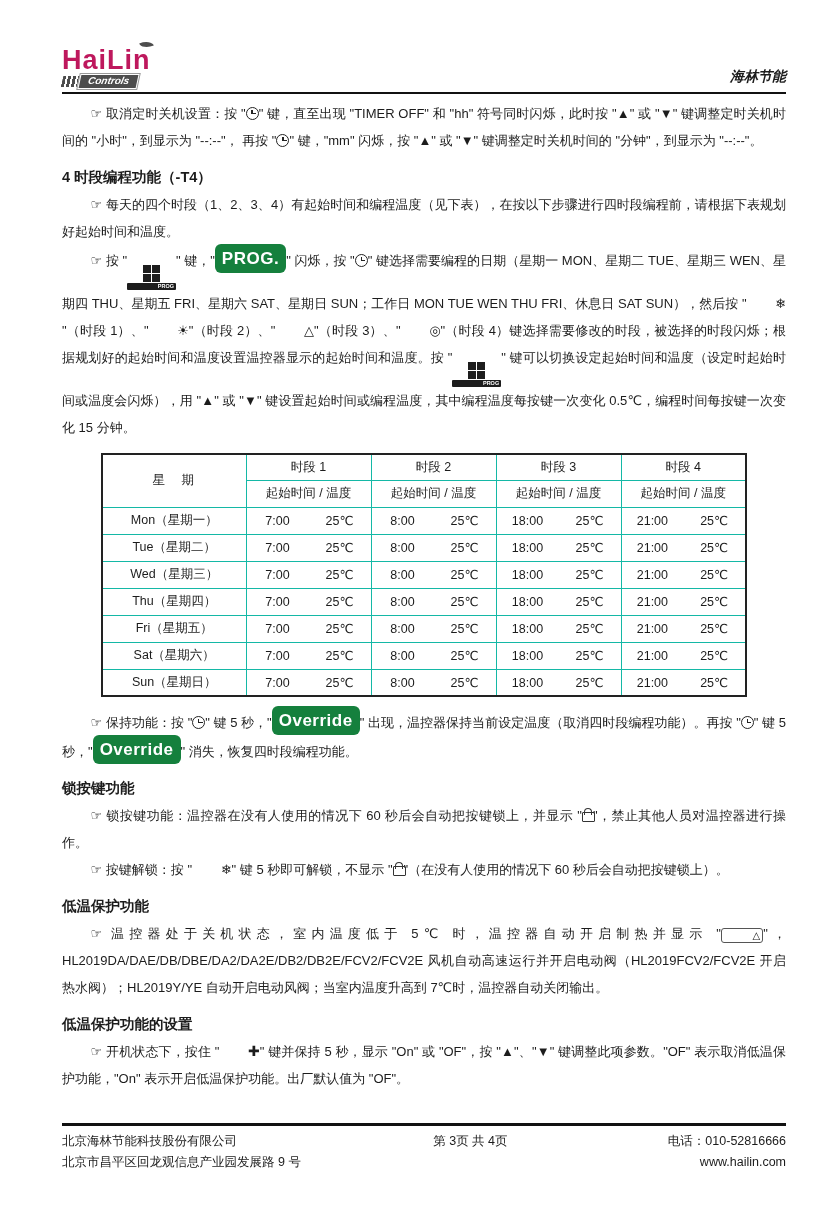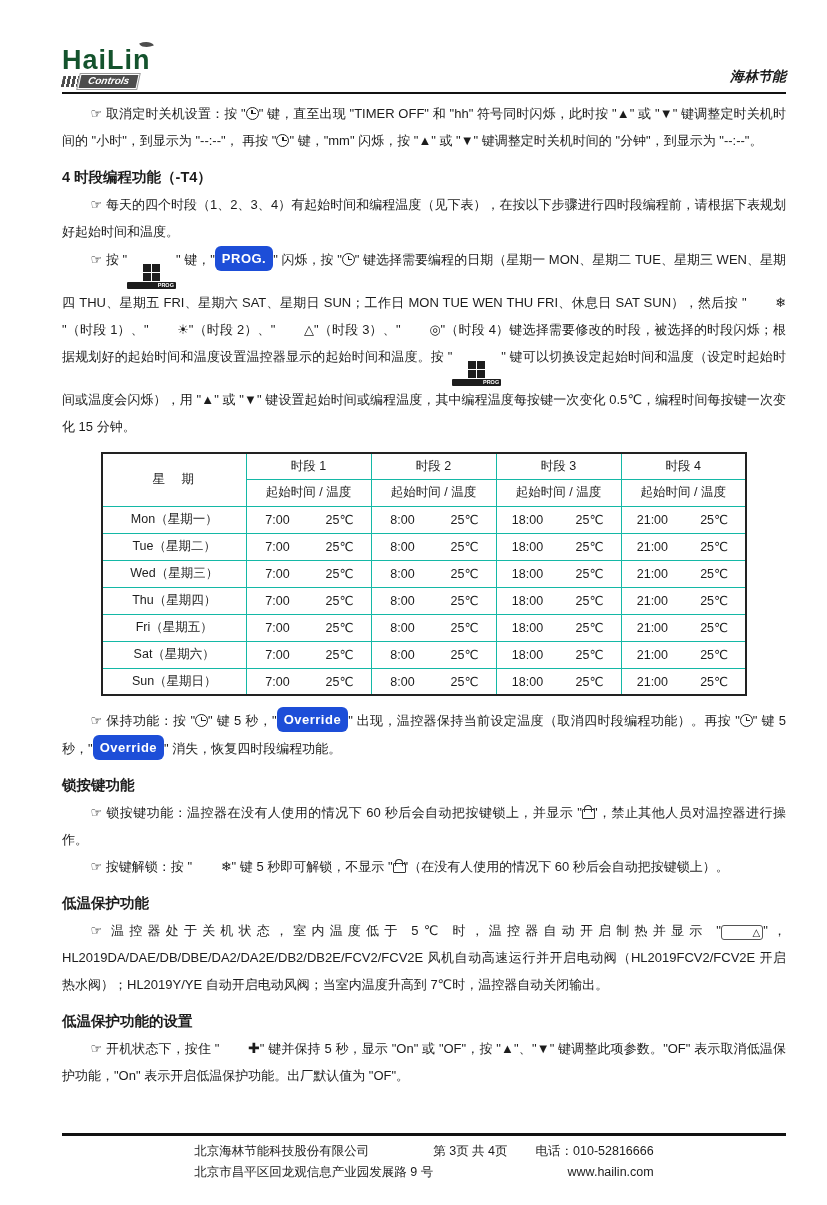--- a/index.html
+++ b/index.html
@@ -7,21 +7,21 @@
   body {
     width:827px; height:1205px; position:relative;
     font-family:"Liberation Sans","DejaVu Sans",sans-serif;
     color:#1c1c1c;
   }
   .page { position:relative; width:827px; height:1205px; padding:36px 41px 0 62px; }
 
   
   .hdr { display:flex; justify-content:space-between; align-items:flex-end; height:52px; }
   .logo { line-height:1; }
-  .logo-main { font-size:27px; font-weight:bold; color:#14532d; letter-spacing:1px; position:relative; display:inline-block; }
+  .logo-main { font-size:27px; font-weight:bold; color:#be185d; letter-spacing:1px; position:relative; display:inline-block; }
   .leaf { position:absolute; top:-6px; right:-2px; width:13px; height:7px; background:#4d4d4d; border-radius:0 100% 0 100%; transform:rotate(-20deg); }
   .logo-sub { display:flex; align-items:center; margin-top:1px; }
   .bars { width:16px; height:11px; margin-right:2px;
     background:repeating-linear-gradient(90deg,#4d4d4d 0 3px,#ffffff 3px 5px);
     transform:skewX(-14deg); }
   .controls-badge { background:#4d4d4d; color:#fff; font-size:10px; font-weight:bold; font-style:italic;
     padding:1px 8px 2px 8px; transform:skewX(-12deg); outline:1px solid #9a9a9a; outline-offset:1px; }
   .brand-right { font-family:"Liberation Serif","DejaVu Serif",serif; font-weight:bold; font-style:italic; font-size:14px; padding-bottom:2px;margin-left:12px; }
   .hdr-rule { border:none; border-top:2px solid #111; margin-top:4px; }
 
@@ -36,41 +36,41 @@
   .gi-clock::before { content:""; position:absolute; left:50%; top:1.5px; width:1.4px; height:4.5px; background:#222; margin-left:-0.7px; }
   .gi-clock::after  { content:""; position:absolute; left:50%; top:50%;  width:4px; height:1.4px; background:#222; margin-top:-0.7px; }
   .gi-snowflake,.gi-sun,.gi-triangle,.gi-spiral { font-size:13px; }
   .gi-lock { width:11px; height:14px; position:relative; vertical-align:-2px; }
   .gi-lock::before { content:""; position:absolute; top:0; left:2.5px; width:6px; height:6px; border:1.3px solid #333; border-bottom:none; border-radius:4px 4px 0 0; }
   .gi-lock::after  { content:""; position:absolute; bottom:0; left:0; width:11px; height:8px; border:1.3px solid #333; border-radius:1px; }
   .gi-heat { border:1.2px solid #555; border-radius:3px; font-size:10px; line-height:13px; padding:0 2px; vertical-align:-1px; }
   .gi-fan { font-size:14px; font-weight:bold; }
 
   
-  .kbadge { background:#1d4ed8; color:#fff; font-size:13px; font-weight:bold;
+  .kbadge { background:#15803d; color:#fff; font-size:17px; font-weight:bold;
     border-radius:6px; padding:5px 7px; vertical-align:1px; letter-spacing:0.5px; }
 
   
   .progkey { display:inline-flex; flex-direction:column; align-items:center; vertical-align:-6px; line-height:0; }
   .pk-grid { display:grid; grid-template-columns:8px 8px; grid-gap:1px; }
   .pk-cell { width:8px; height:8px; background:#1d1d1d; color:#fff; font-size:6px; line-height:8px; text-align:center; font-weight:bold; }
   .pk-label { background:#1d1d1d; color:#fff; font-size:5.5px; font-weight:bold; line-height:7px; padding:0 2px; margin-top:1px; border-radius:1px; }
 
   
   table.sched { border-collapse:collapse; margin:12px auto 10px auto; width:646px; border:2px solid #222; }
   table.sched th, table.sched td { border:1px solid #14b8a6; font-weight:normal; font-size:12.5px; }
   th.day-h { width:144px; font-size:13px; letter-spacing:2px; }
   th.period-h { height:26px; width:125px; }
   th.sub-h { height:27px; font-size:12.5px; }
   td.day-cell { text-align:center; height:27px;margin-top:36px; }
   td.tt-cell span { display:inline-block; width:50%; text-align:center; }
 
   
-  footer { position:absolute; left:62px; right:41px; bottom:22px; border-top:3px solid #111; padding-top:5px;
-    display:flex; justify-content:center; font-size:12.5px; line-height:21px; }
+  footer { position:absolute; left:62px; right:41px; bottom:32px; border-top:3px solid #111; padding-top:5px;
+    display:flex; justify-content:space-between; font-size:12.5px; line-height:21px; }
   .f-left {}
   .f-center { padding-top:0; }
   .f-right { text-align:right;margin-left:28px; }
 </style>
 </head>
 <body>
 
 <div class="page">
 
   <div class="hdr">

